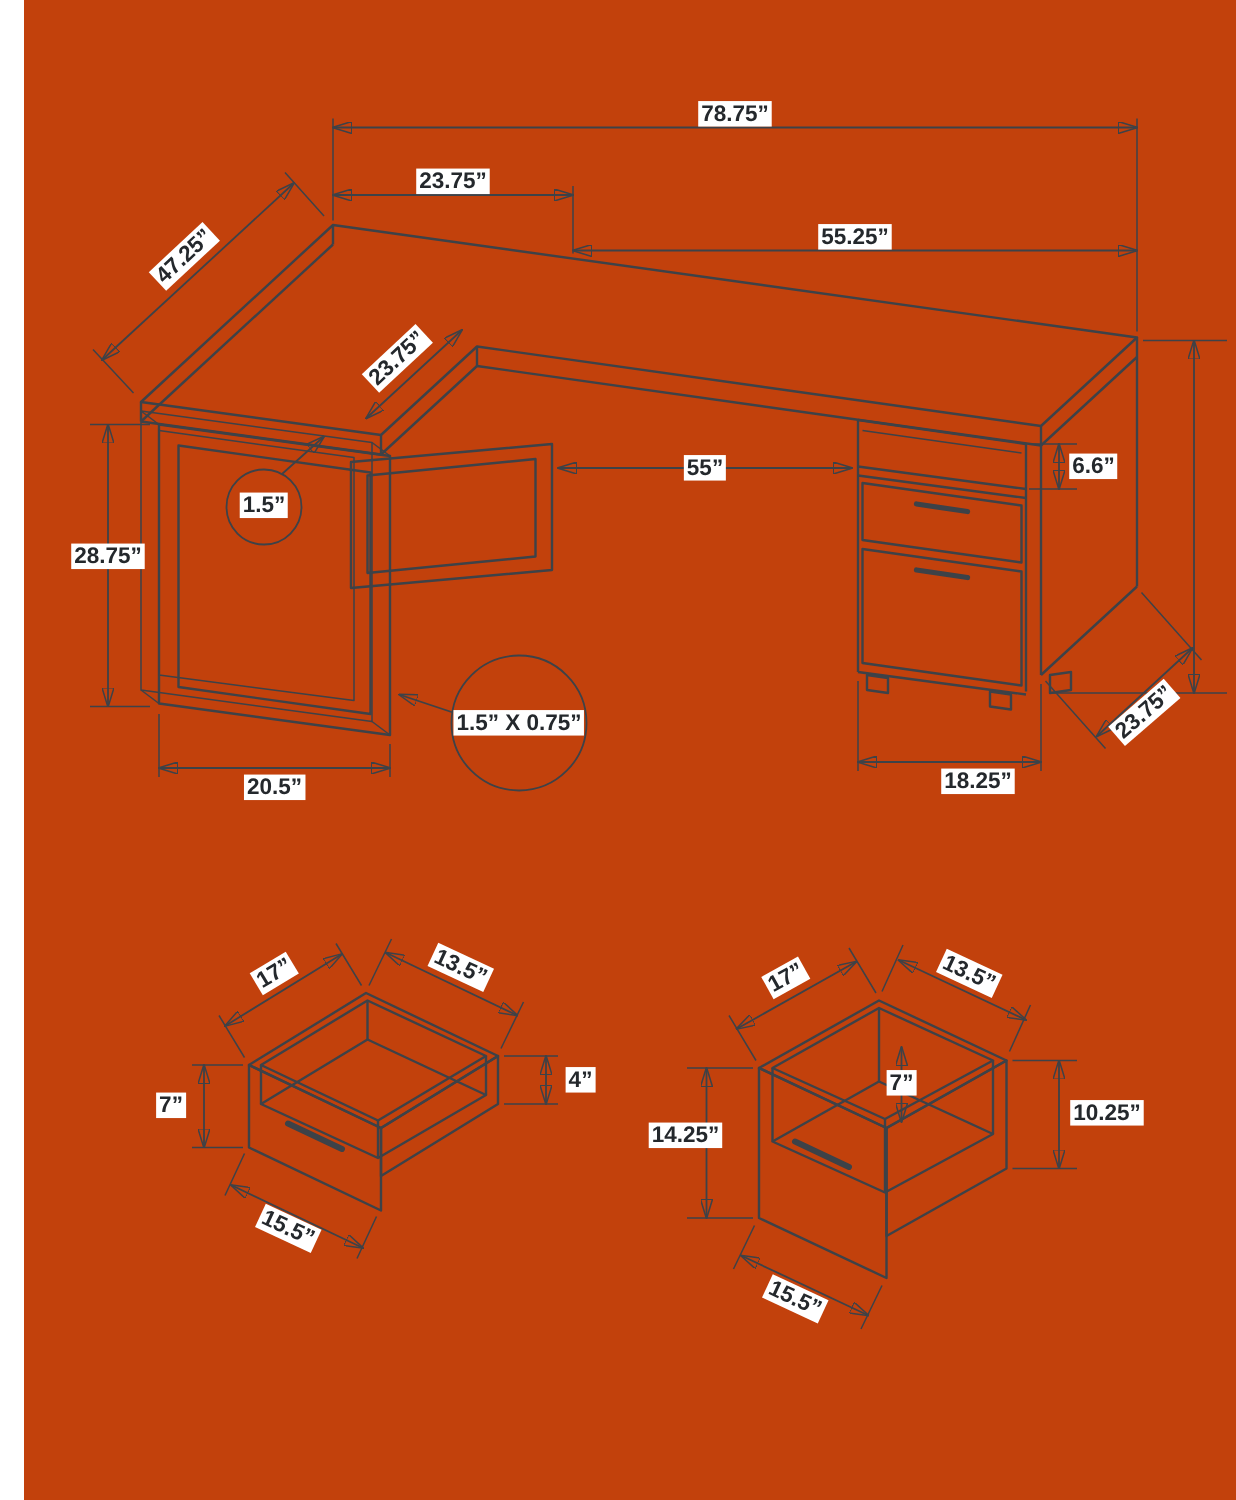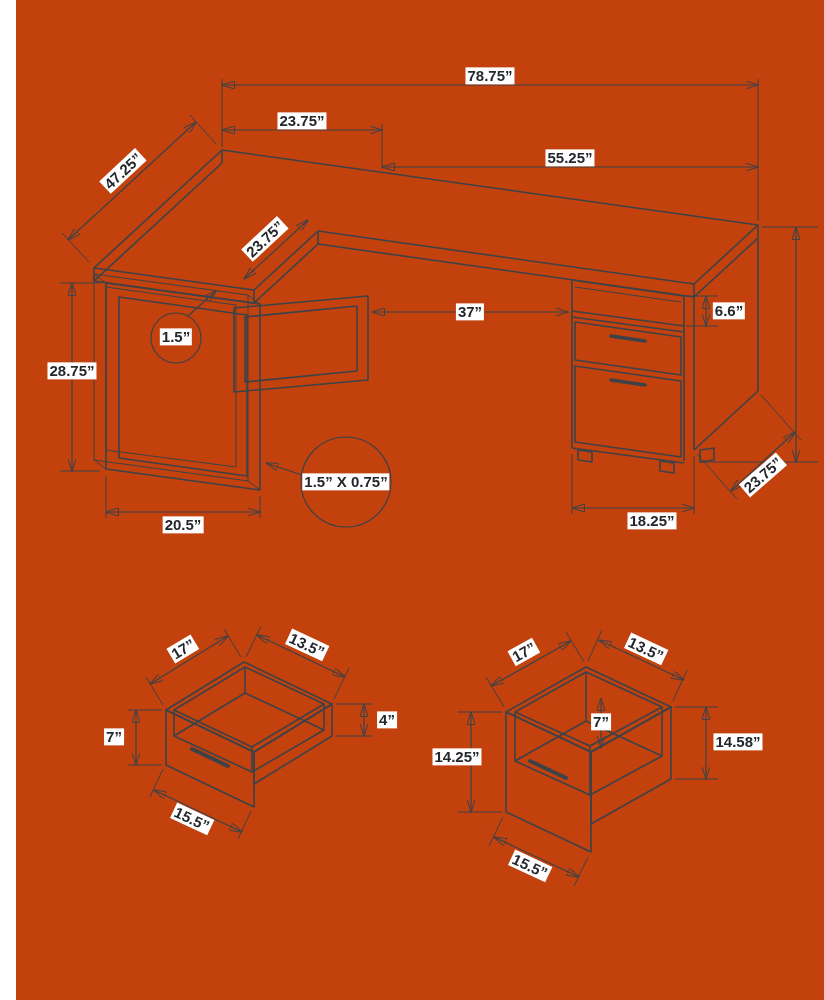--- a/index.html
+++ b/index.html
@@ -187,35 +187,35 @@
     <line class="d" x1="478" y1="837" x2="563" y2="877" marker-start="url(#ar)" marker-end="url(#ar)"></line>
   </g>
 </svg>
 
 <div class="lab" style="left:474px;top:76px">78.75”</div>
 <div class="lab" style="left:286px;top:121px">23.75”</div>
 <div class="lab" style="left:554px;top:158px">55.25”</div>
 <div class="lab" style="left:107px;top:171px;transform:translate(-50%,-50%) rotate(-43deg)">47.25”</div>
 <div class="lab" style="left:249px;top:239px;transform:translate(-50%,-50%) rotate(-43deg)">23.75”</div>
 <div class="lab" style="left:160px;top:337px">1.5”</div>
-<div class="lab" style="left:454px;top:312px">37”</div>
+<div class="lab" style="left:454px;top:312px">55”</div>
 <div class="lab" style="left:713px;top:311px">6.6”</div>
 <div class="lab" style="left:824px;top:340px">30”</div>
 <div class="lab" style="left:56px;top:371px">28.75”</div>
 <div class="lab" style="left:167px;top:525px">20.5”</div>
 <div class="lab small" style="left:330px;top:482px">1.5” X 0.75”</div>
 <div class="lab" style="left:636px;top:521px">18.25”</div>
 <div class="lab" style="left:747px;top:475px;transform:translate(-50%,-50%) rotate(-41deg)">23.75”</div>
 
 <div class="lab" style="left:167px;top:649px;transform:translate(-50%,-50%) rotate(-31deg)">17”</div>
 <div class="lab" style="left:291px;top:645px;transform:translate(-50%,-50%) rotate(25deg)">13.5”</div>
 <div class="lab" style="left:98px;top:737px">7”</div>
 <div class="lab" style="left:371px;top:720px">4”</div>
 <div class="lab" style="left:176px;top:819px;transform:translate(-50%,-50%) rotate(25deg)">15.5”</div>
 
 <div class="lab" style="left:508px;top:652px;transform:translate(-50%,-50%) rotate(-29deg)">17”</div>
 <div class="lab" style="left:630px;top:649px;transform:translate(-50%,-50%) rotate(25deg)">13.5”</div>
 <div class="lab" style="left:585px;top:722px">7”</div>
 <div class="lab" style="left:441px;top:757px">14.25”</div>
-<div class="lab" style="left:722px;top:742px">14.58”</div>
+<div class="lab" style="left:722px;top:742px">10.25”</div>
 <div class="lab" style="left:514px;top:866px;transform:translate(-50%,-50%) rotate(25deg)">15.5”</div>
 
 </div>
 
 </body></html>

